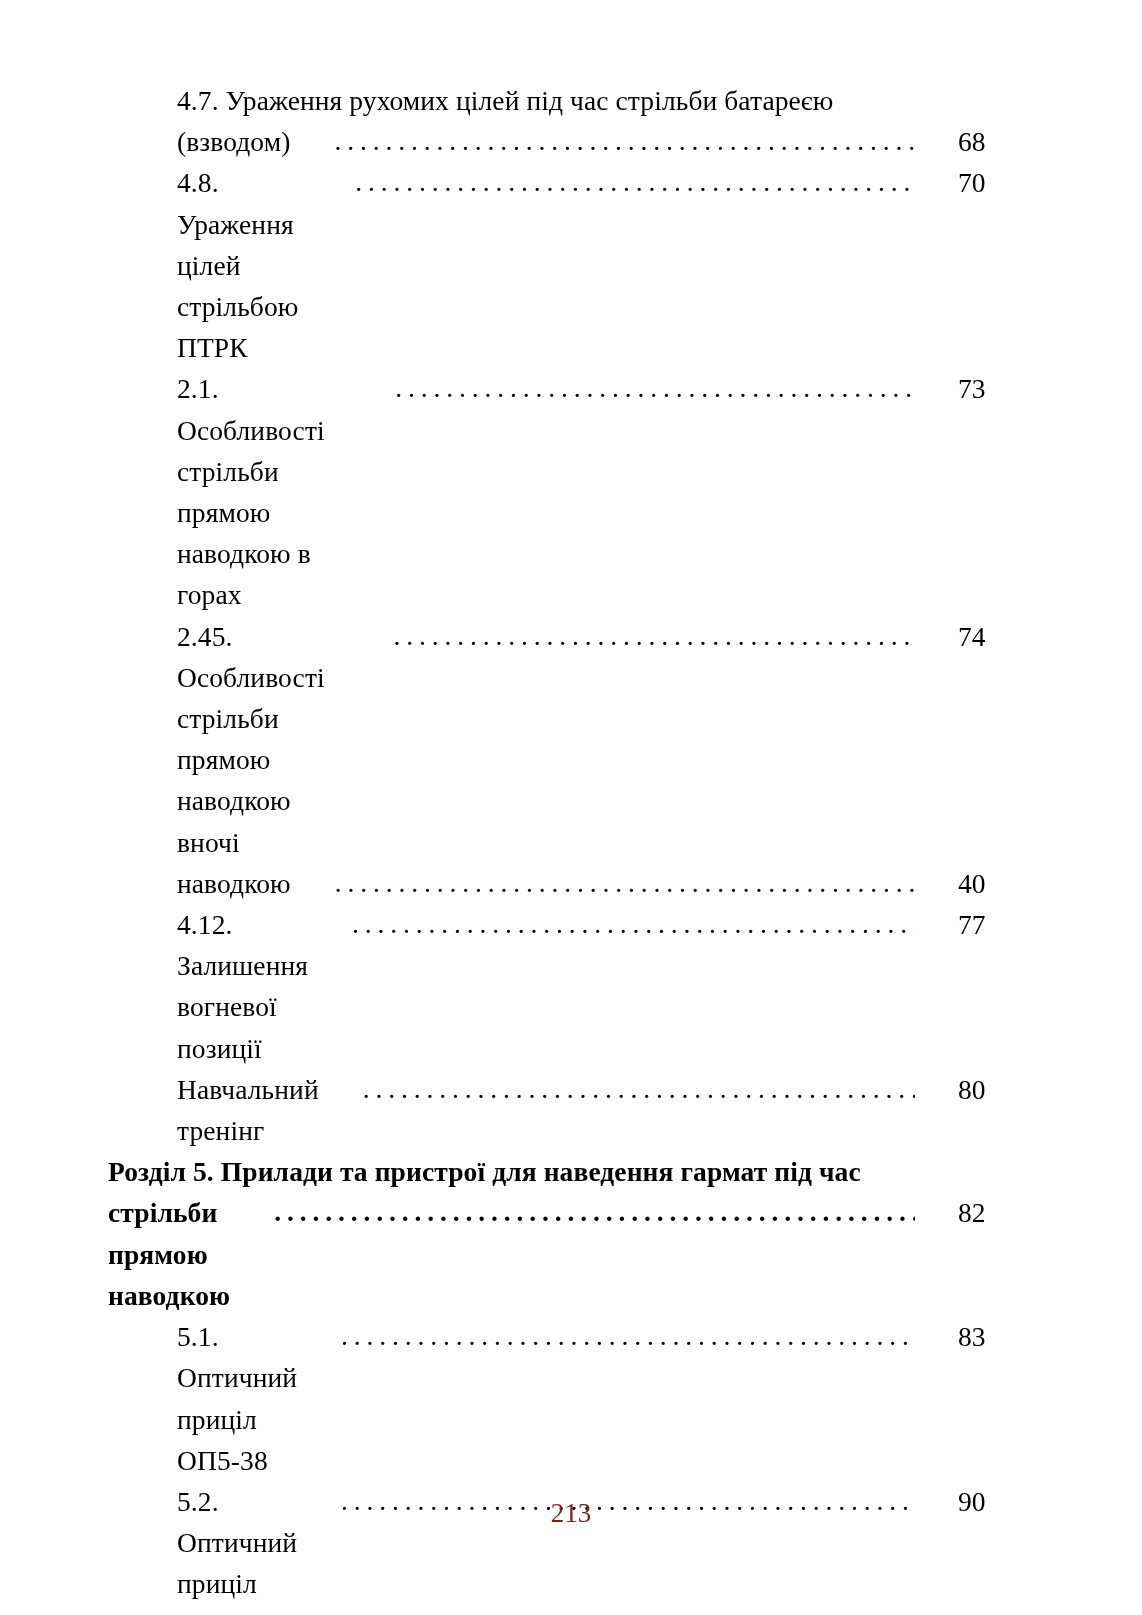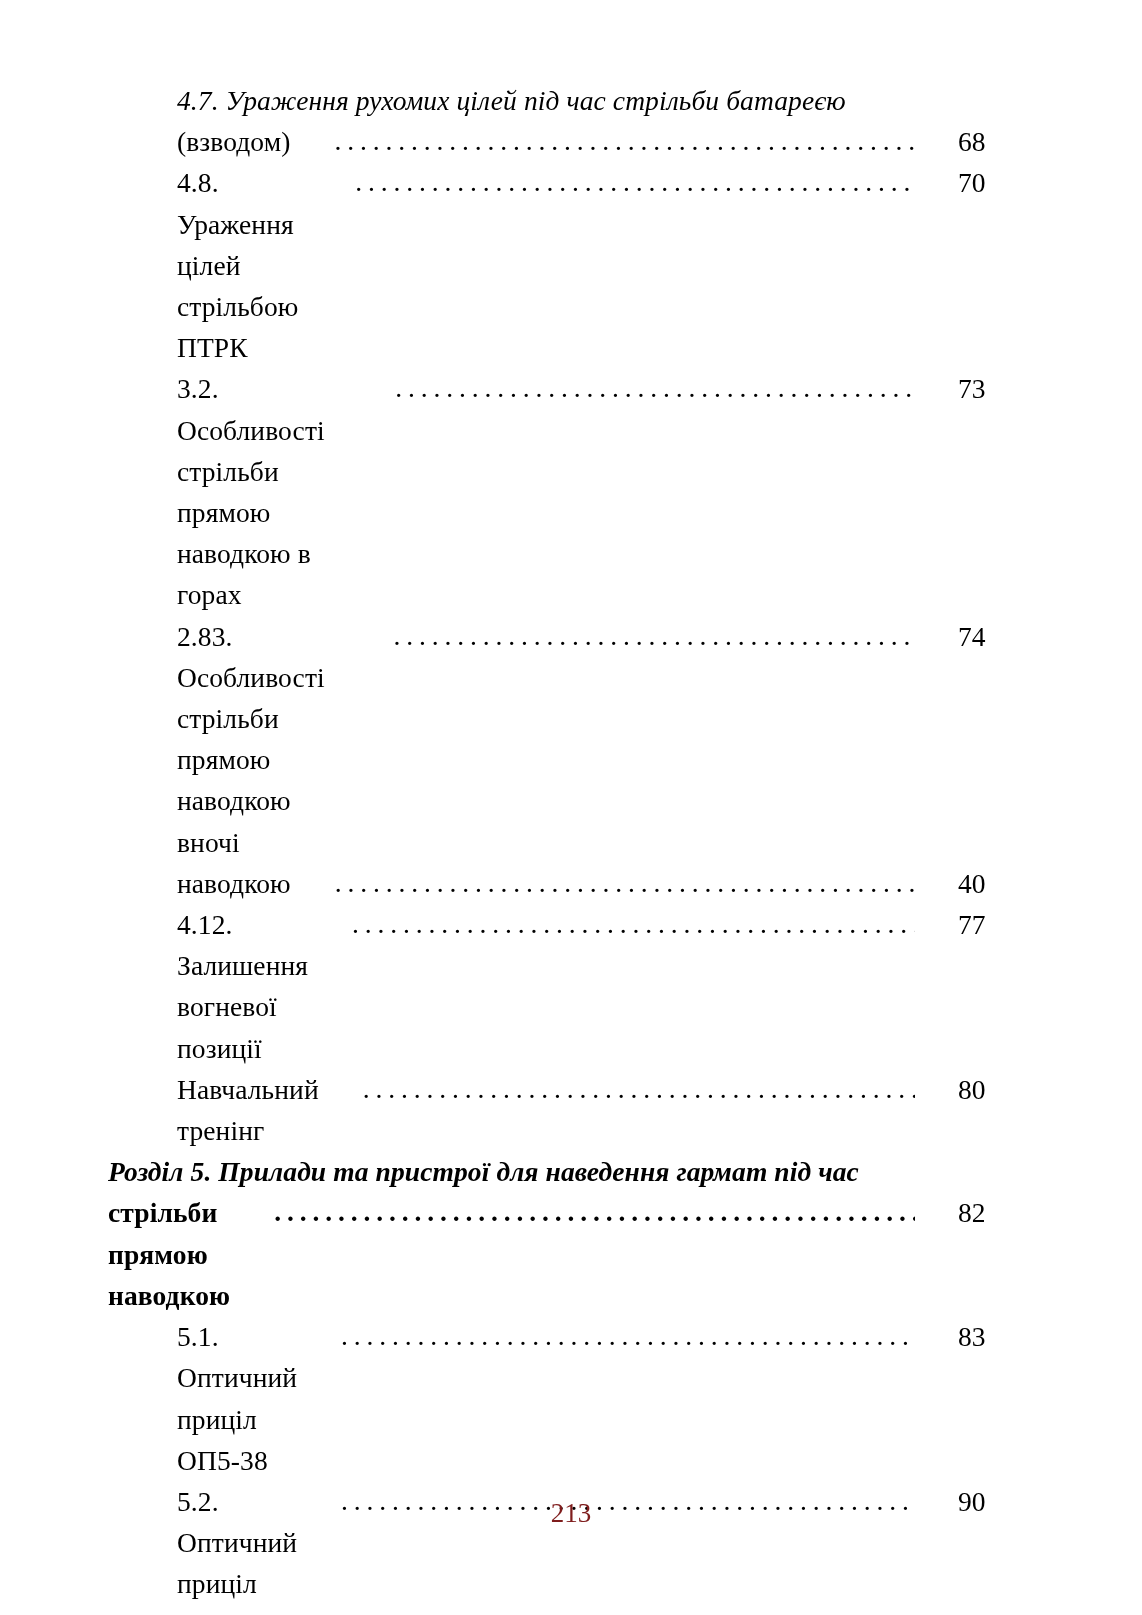--- a/index.html
+++ b/index.html
@@ -64,21 +64,20 @@
   }
   .pageno {
     flex: 0 0 auto;
     min-width: 56px;
     font-weight: normal;
     white-space: nowrap;
   }
   
   .cont {
     white-space: pre-wrap;
-    font-style: italic;
   }
 
   .folio {
     position: absolute;
     left: 0;
     right: 0;
     top: 1498px;
     text-align: center;
     font-size: 27px;
     font-family: "Liberation Serif", "DejaVu Serif", serif;
@@ -101,28 +100,28 @@
       </div>
       <div class="toc-entry lvl-1">
         <div class="row">
           <span class="row-title">4.8. Ураження цілей стрільбою ПТРК</span>
           <span class="leader"></span>
           <span class="pageno">70</span>
         </div>
       </div>
       <div class="toc-entry lvl-1">
         <div class="row">
-          <span class="row-title">3.2. Особливості стрільби прямою наводкою в горах</span>
+          <span class="row-title">2.1. Особливості стрільби прямою наводкою в горах</span>
           <span class="leader"></span>
           <span class="pageno">73</span>
         </div>
       </div>
       <div class="toc-entry lvl-1">
         <div class="row">
-          <span class="row-title">2.83. Особливості стрільби прямою наводкою вночі</span>
+          <span class="row-title">2.45. Особливості стрільби прямою наводкою вночі</span>
           <span class="leader"></span>
           <span class="pageno">74</span>
         </div>
       </div>
       <div class="toc-entry lvl-1">
         <div class="row">
           <span class="row-title">наводкою</span>
           <span class="leader"></span>
           <span class="pageno">40</span>
         </div>

